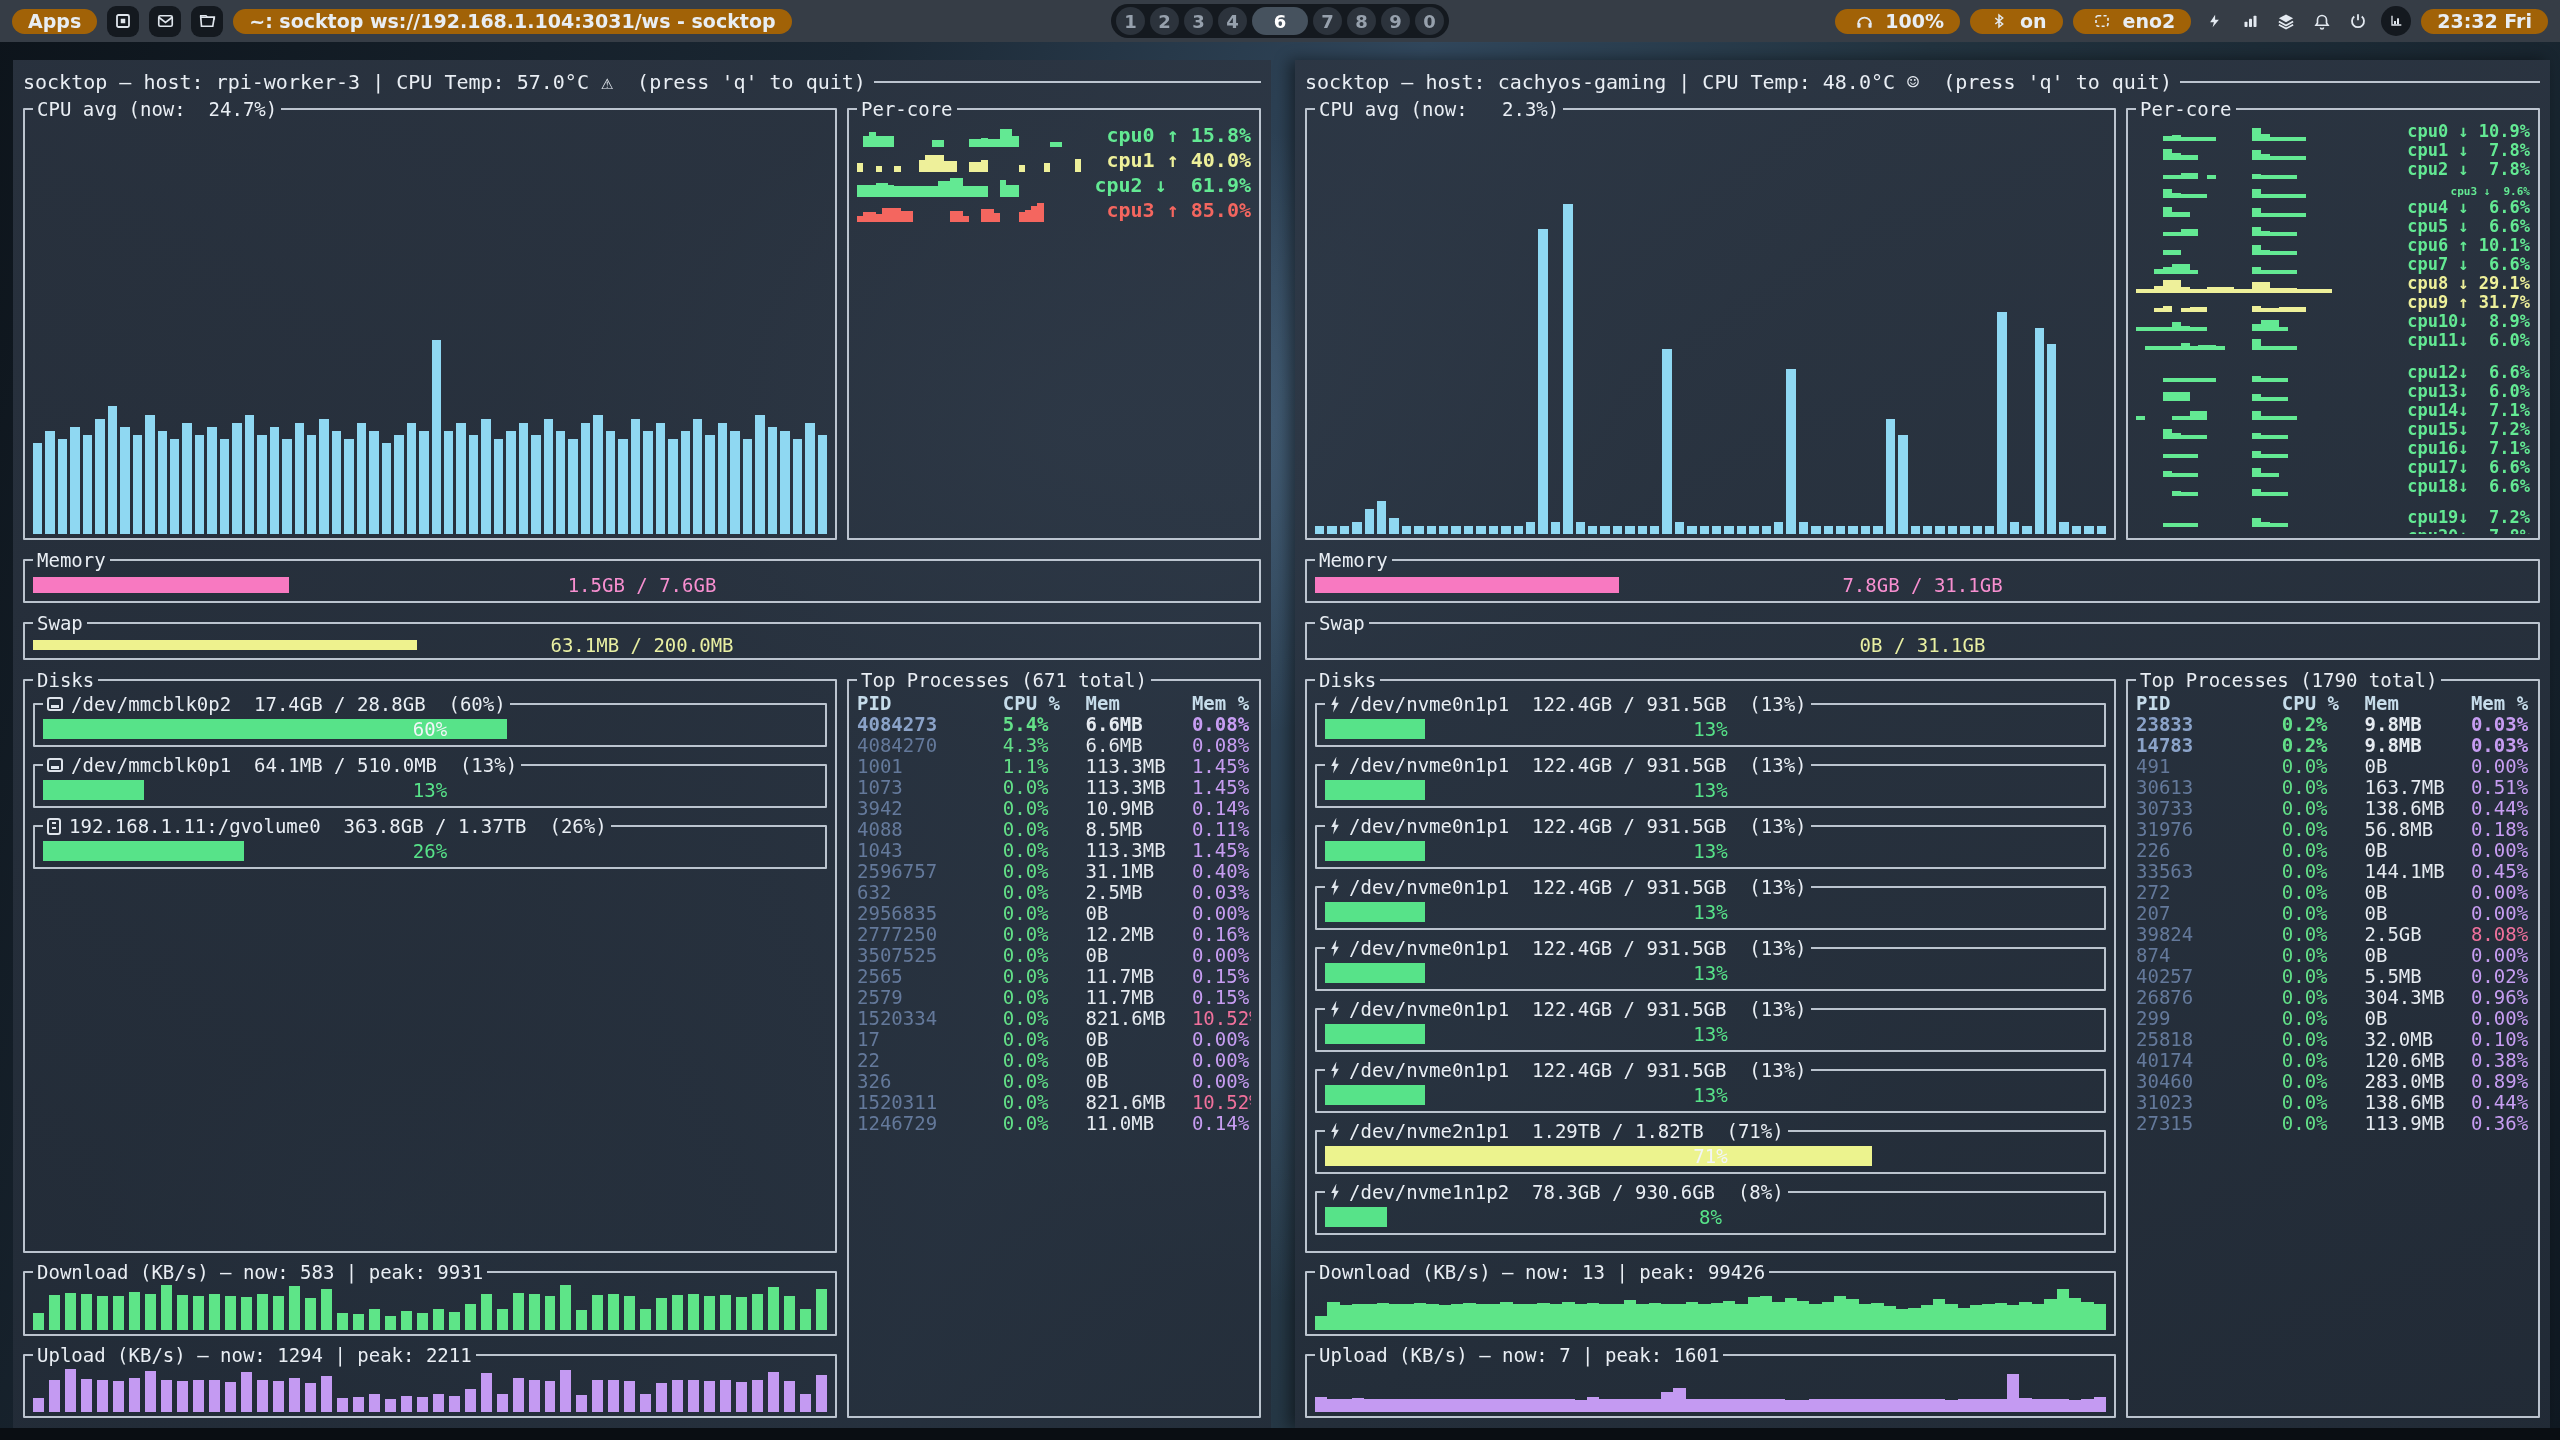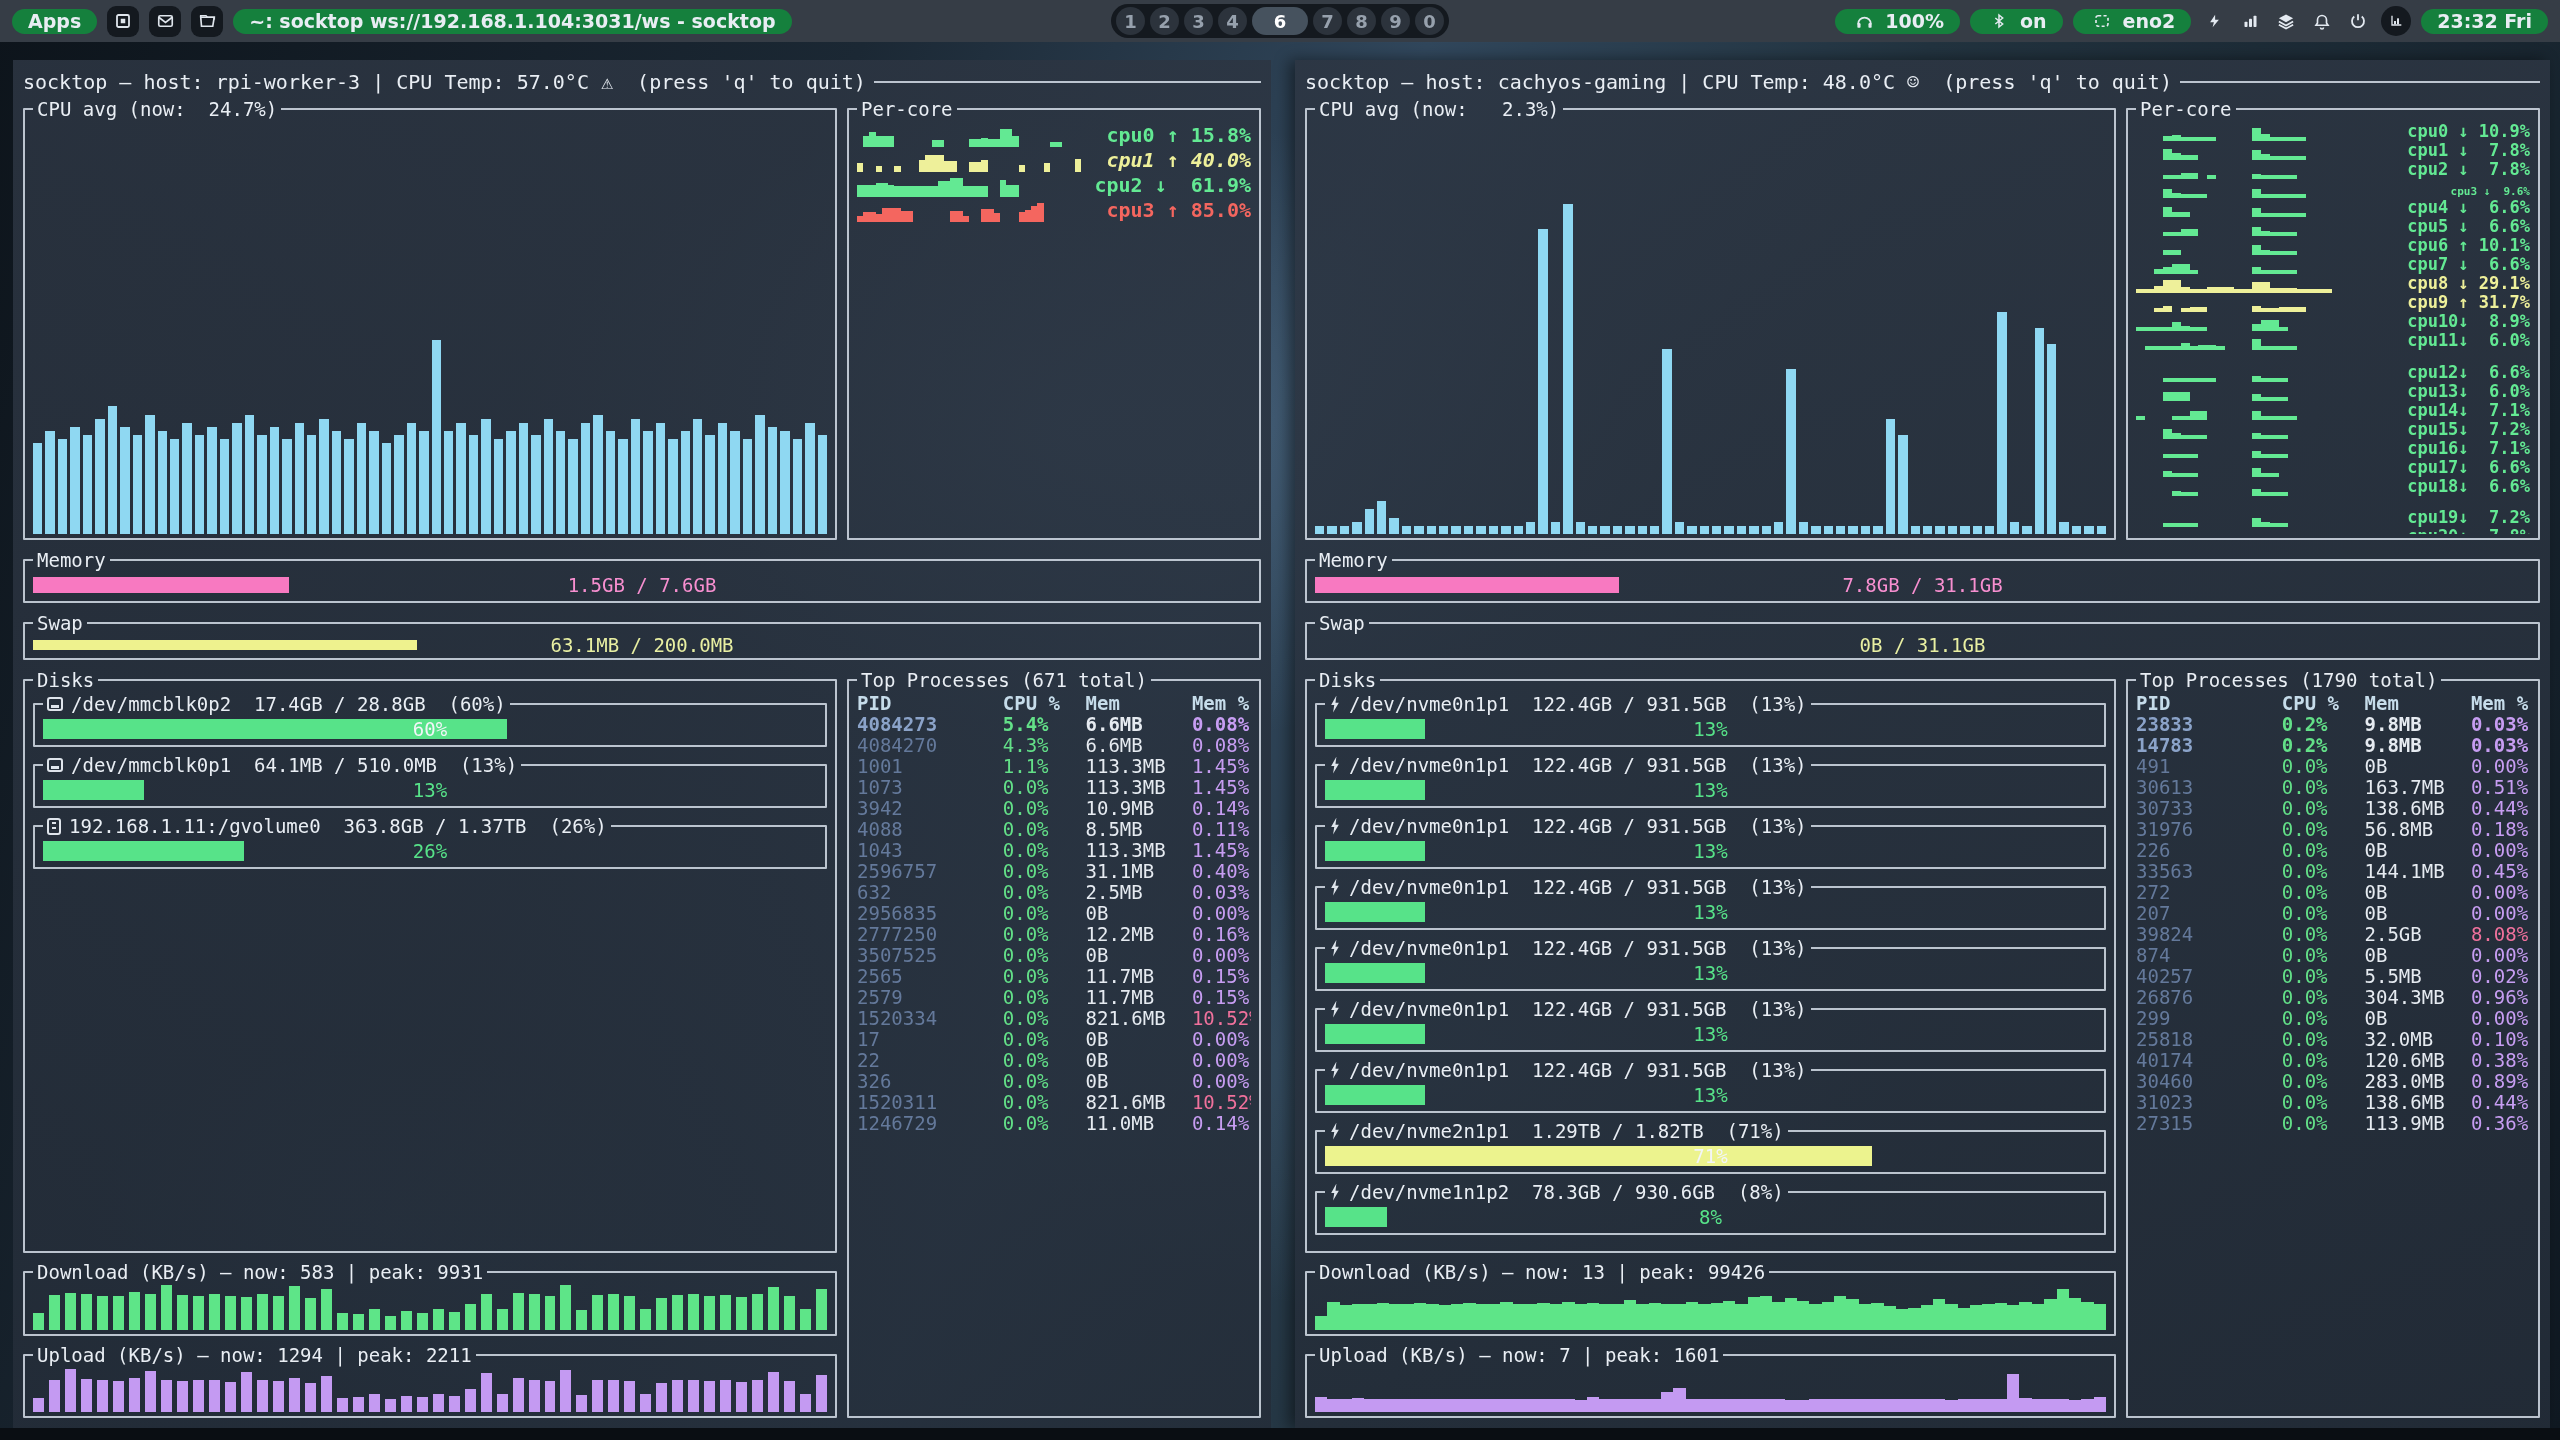--- a/index.html
+++ b/index.html
@@ -15,21 +15,21 @@
   }
   
   .topbar{
     position:absolute; left:0; top:0; width:2560px; height:42px;
     background:#363d46; display:flex; align-items:center; padding:0 12px;
     font-family:"DejaVu Sans", sans-serif; z-index:5;
   }
   .tb-left,.tb-right{ display:flex; align-items:center; gap:10px; }
   .tb-right{ margin-left:auto; }
   .pill{
-    background:#15803d; color:#e8edf3; border:none; border-radius:16px;
+    background:#a16207; color:#e8edf3; border:none; border-radius:16px;
     height:25px; display:flex; align-items:center; gap:8px; padding:0 16px;
     font-size:19px; font-family:inherit; white-space:nowrap;
   }
   .pill.bold{ font-weight:bold; }
   .iconbtn{
     background:#14191f; border:none; border-radius:9px; width:32px; height:31px;
     display:flex; align-items:center; justify-content:center; color:#dfe5ec;
   }
   .tbicon{ display:flex; align-items:center; justify-content:center; color:#e3e9f0; width:26px; }
   .iconcircle{
@@ -322,21 +322,21 @@
               <div class="bar" style="height: 0%; background: rgb(99, 233, 147);"></div>
               <div class="bar" style="height: 0%; background: rgb(99, 233, 147);"></div>
               <div class="bar" style="height: 25%; min-height: 4px; background: rgb(99, 233, 147);"></div>
               <div class="bar" style="height: 25%; min-height: 4px; background: rgb(99, 233, 147);"></div>
               <div class="bar" style="height: 0%; background: rgb(99, 233, 147);"></div>
               <div class="bar" style="height: 0%; background: rgb(99, 233, 147);"></div>
               <div class="bar" style="height: 0%; background: rgb(99, 233, 147);"></div>
             </div>
             <span class="core-label" style="color: rgb(99, 233, 147); font-size: 20px; width: 160px;">cpu0 ↑ 15.8%</span>
           </div>
-          <div class="core-row" style="height: 25px; flex: 0 0 25px; font-style: italic;">
+          <div class="core-row" style="height: 25px; flex: 0 0 25px;">
             <div class="core-spark chart" style="gap: 0px;">
               <div class="bar" style="height: 45%; min-height: 4px; background: rgb(238, 240, 154);"></div>
               <div class="bar" style="height: 0%; background: rgb(238, 240, 154);"></div>
               <div class="bar" style="height: 0%; background: rgb(238, 240, 154);"></div>
               <div class="bar" style="height: 30%; min-height: 4px; background: rgb(238, 240, 154);"></div>
               <div class="bar" style="height: 0%; background: rgb(238, 240, 154);"></div>
               <div class="bar" style="height: 0%; background: rgb(238, 240, 154);"></div>
               <div class="bar" style="height: 30%; min-height: 4px; background: rgb(238, 240, 154);"></div>
               <div class="bar" style="height: 0%; background: rgb(238, 240, 154);"></div>
               <div class="bar" style="height: 0%; background: rgb(238, 240, 154);"></div>

